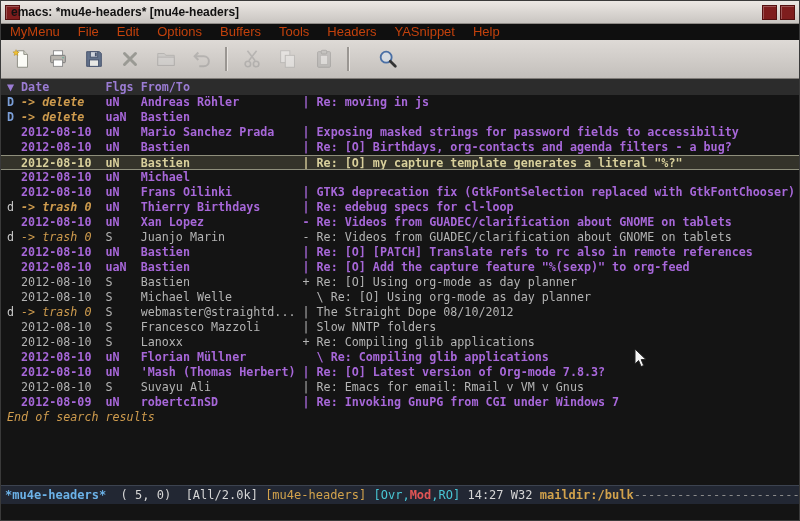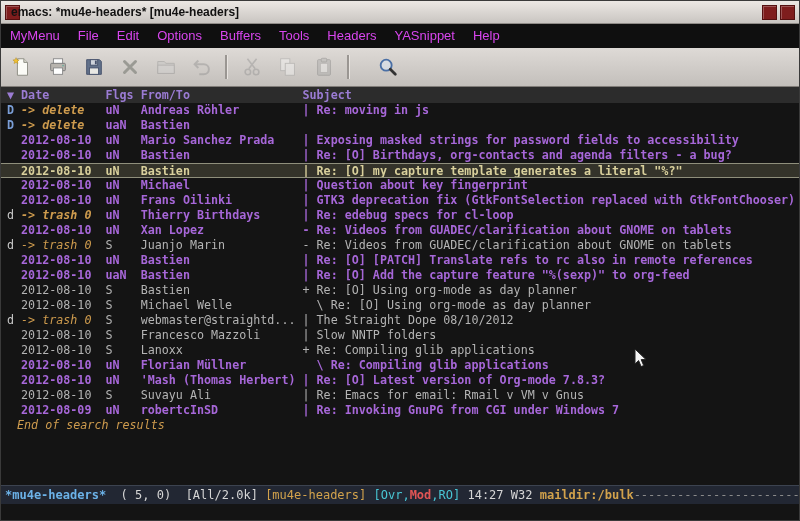--- a/index.html
+++ b/index.html
@@ -10,22 +10,22 @@
   .titlebar{height:22px;flex:none;background:linear-gradient(#ece8e4,#c9c5c1);
             border-bottom:1px solid #8f8b87;display:flex;align-items:center;position:relative;}
   .titlebar .title{position:absolute;left:10px;right:0;text-align:left;font-size:12px;
                    font-weight:bold;color:#111;line-height:22px;}
   .wm-btn{width:13px;height:13px;background:#7e1d1d;border:1px solid #541010;
           box-shadow:inset 1px 1px 0 rgba(255,255,255,.25);flex:none;}
   .wm-left{margin-left:4px;}
   .wm-right{position:absolute;right:4px;top:4px;}
   .wm-right2{position:absolute;right:22px;top:4px;}
   
-  .menubar{height:24px;flex:none;background:#0f0f0f;display:flex;align-items:center;
-           color:#d946ef;font-size:13px;}
+  .menubar{height:16px;flex:none;background:#0f0f0f;display:flex;align-items:center;
+           color:#c2410c;font-size:13px;}
   .menu-item{padding:0 9px;line-height:24px;cursor:default;}
   
   .toolbar{height:38px;flex:none;background:linear-gradient(#dedad6,#c3bfbb);
            border-bottom:1px solid #807c78;display:flex;align-items:center;padding:0 5px;gap:5px;}
   .tb-btn{width:29px;height:29px;display:flex;align-items:center;justify-content:center;
           border:1px solid transparent;border-radius:2px;}
   .tb-btn svg{width:22px;height:22px;}
   .tb-btn.disabled{opacity:.38;filter:grayscale(1);}
   .tb-sep{width:2px;height:24px;flex:none;background:#9a9692;border-right:1px solid #e8e4e0;margin:0 3px;}
   .tb-search{margin-left:14px;}
@@ -40,21 +40,21 @@
   .c-flags{width:5ch;flex:none;border-radius:6px;}
   .c-from{width:23ch;flex:none;overflow:hidden;}
   .c-subj{flex:1;overflow:hidden;}
   .face-unread{color:#a767d9;font-weight:bold;}
   .face-read{color:#b4b4b4;font-weight:normal;}
   .face-current{color:#d9d09c;font-weight:bold;background:#34332a;
                 border-top:1px solid #8f8f7c;border-bottom:1px solid #8f8f7c;}
   .date-mark{color:#cf9c4e;font-style:italic;}
   .mark-D{color:#7b9fd8;}
   .mark-d{color:#c8c8c8;font-weight:normal;}
-  .footer-line{height:15px;line-height:15px;padding-left:16px;color:#cf9c4e;
+  .footer-line{height:15px;line-height:15px;padding-left:6px;color:#cf9c4e;
                font-style:italic;white-space:pre;}
   
   .modeline{height:18px;flex:none;background:#222733;border-top:1px solid #3c4350;
             display:flex;align-items:center;white-space:pre;overflow:hidden;
             font-family:"DejaVu Sans Mono",monospace;font-size:12px;padding-left:4px;}
   .ml-buffer{color:#6cb2e8;font-weight:bold;}
   .ml-plain{color:#d6d6d6;}
   .ml-mode{color:#d2a24c;}
   .ml-cyan{color:#49c6d4;}
   .ml-red{color:#e25555;font-weight:bold;}
@@ -159,29 +159,28 @@
       </svg>
     </div>
   </div>
 
   <div class="buffer">
     <div class="header-line">
       <span class="c-mark">▼ </span>
       <span class="c-date">Date</span>
       <span class="c-flags">Flgs</span>
       <span class="c-from">From/To</span>
-      <span class="c-subj">Subject</span>
     </div>
     <div id="rows">
         <div class="row face-unread"><span class="c-mark mark-D">D </span><span class="c-date date-mark">-&gt; delete</span><span class="c-flags">uN</span><span class="c-from">Andreas Röhler</span><span class="c-subj">| Re: moving in js</span></div>
         <div class="row face-unread"><span class="c-mark mark-D">D </span><span class="c-date date-mark">-&gt; delete</span><span class="c-flags">uaN</span><span class="c-from">Bastien</span></div>
         <div class="row face-unread"><span class="c-mark">  </span><span class="c-date">2012-08-10</span><span class="c-flags">uN</span><span class="c-from">Mario Sanchez Prada</span><span class="c-subj">| Exposing masked strings for password fields to accessibility</span></div>
         <div class="row face-unread"><span class="c-mark">  </span><span class="c-date">2012-08-10</span><span class="c-flags">uN</span><span class="c-from">Bastien</span><span class="c-subj">| Re: [O] Birthdays, org-contacts and agenda filters - a bug?</span></div>
         <div class="row face-current"><span class="c-mark">  </span><span class="c-date">2012-08-10</span><span class="c-flags">uN</span><span class="c-from">Bastien</span><span class="c-subj">| Re: [O] my capture template generates a literal "%?"</span></div>
-        <div class="row face-unread"><span class="c-mark">  </span><span class="c-date">2012-08-10</span><span class="c-flags">uN</span><span class="c-from">Michael</span><span class="c-subj">| Question about key fingerprint</span></div>
+        <div class="row face-unread"><span class="c-mark">  </span><span class="c-date">2012-08-10</span><span class="c-flags">uN</span><span class="c-from">Michael</span></div>
         <div class="row face-unread"><span class="c-mark">  </span><span class="c-date">2012-08-10</span><span class="c-flags">uN</span><span class="c-from">Frans Oilinki</span><span class="c-subj">| GTK3 deprecation fix (GtkFontSelection replaced with GtkFontChooser)</span></div>
         <div class="row face-unread"><span class="c-mark mark-d">d </span><span class="c-date date-mark">-&gt; trash 0</span><span class="c-flags">uN</span><span class="c-from">Thierry Birthdays</span><span class="c-subj">| Re: edebug specs for cl-loop</span></div>
         <div class="row face-unread"><span class="c-mark">  </span><span class="c-date">2012-08-10</span><span class="c-flags">uN</span><span class="c-from">Xan Lopez</span><span class="c-subj">- Re: Videos from GUADEC/clarification about GNOME on tablets</span></div>
         <div class="row face-read"><span class="c-mark mark-d">d </span><span class="c-date date-mark">-&gt; trash 0</span><span class="c-flags">S</span><span class="c-from">Juanjo Marin</span><span class="c-subj">- Re: Videos from GUADEC/clarification about GNOME on tablets</span></div>
         <div class="row face-unread"><span class="c-mark">  </span><span class="c-date">2012-08-10</span><span class="c-flags">uN</span><span class="c-from">Bastien</span><span class="c-subj">| Re: [O] [PATCH] Translate refs to rc also in remote references</span></div>
         <div class="row face-unread"><span class="c-mark">  </span><span class="c-date">2012-08-10</span><span class="c-flags">uaN</span><span class="c-from">Bastien</span><span class="c-subj">| Re: [O] Add the capture feature "%(sexp)" to org-feed</span></div>
         <div class="row face-read"><span class="c-mark">  </span><span class="c-date">2012-08-10</span><span class="c-flags">S</span><span class="c-from">Bastien</span><span class="c-subj">+ Re: [O] Using org-mode as day planner</span></div>
         <div class="row face-read"><span class="c-mark">  </span><span class="c-date">2012-08-10</span><span class="c-flags">S</span><span class="c-from">Michael Welle</span><span class="c-subj">  \ Re: [O] Using org-mode as day planner</span></div>
         <div class="row face-read"><span class="c-mark mark-d">d </span><span class="c-date date-mark">-&gt; trash 0</span><span class="c-flags">S</span><span class="c-from">webmaster@straightd...</span><span class="c-subj">| The Straight Dope 08/10/2012</span></div>
         <div class="row face-read"><span class="c-mark">  </span><span class="c-date">2012-08-10</span><span class="c-flags">S</span><span class="c-from">Francesco Mazzoli</span><span class="c-subj">| Slow NNTP folders</span></div>

